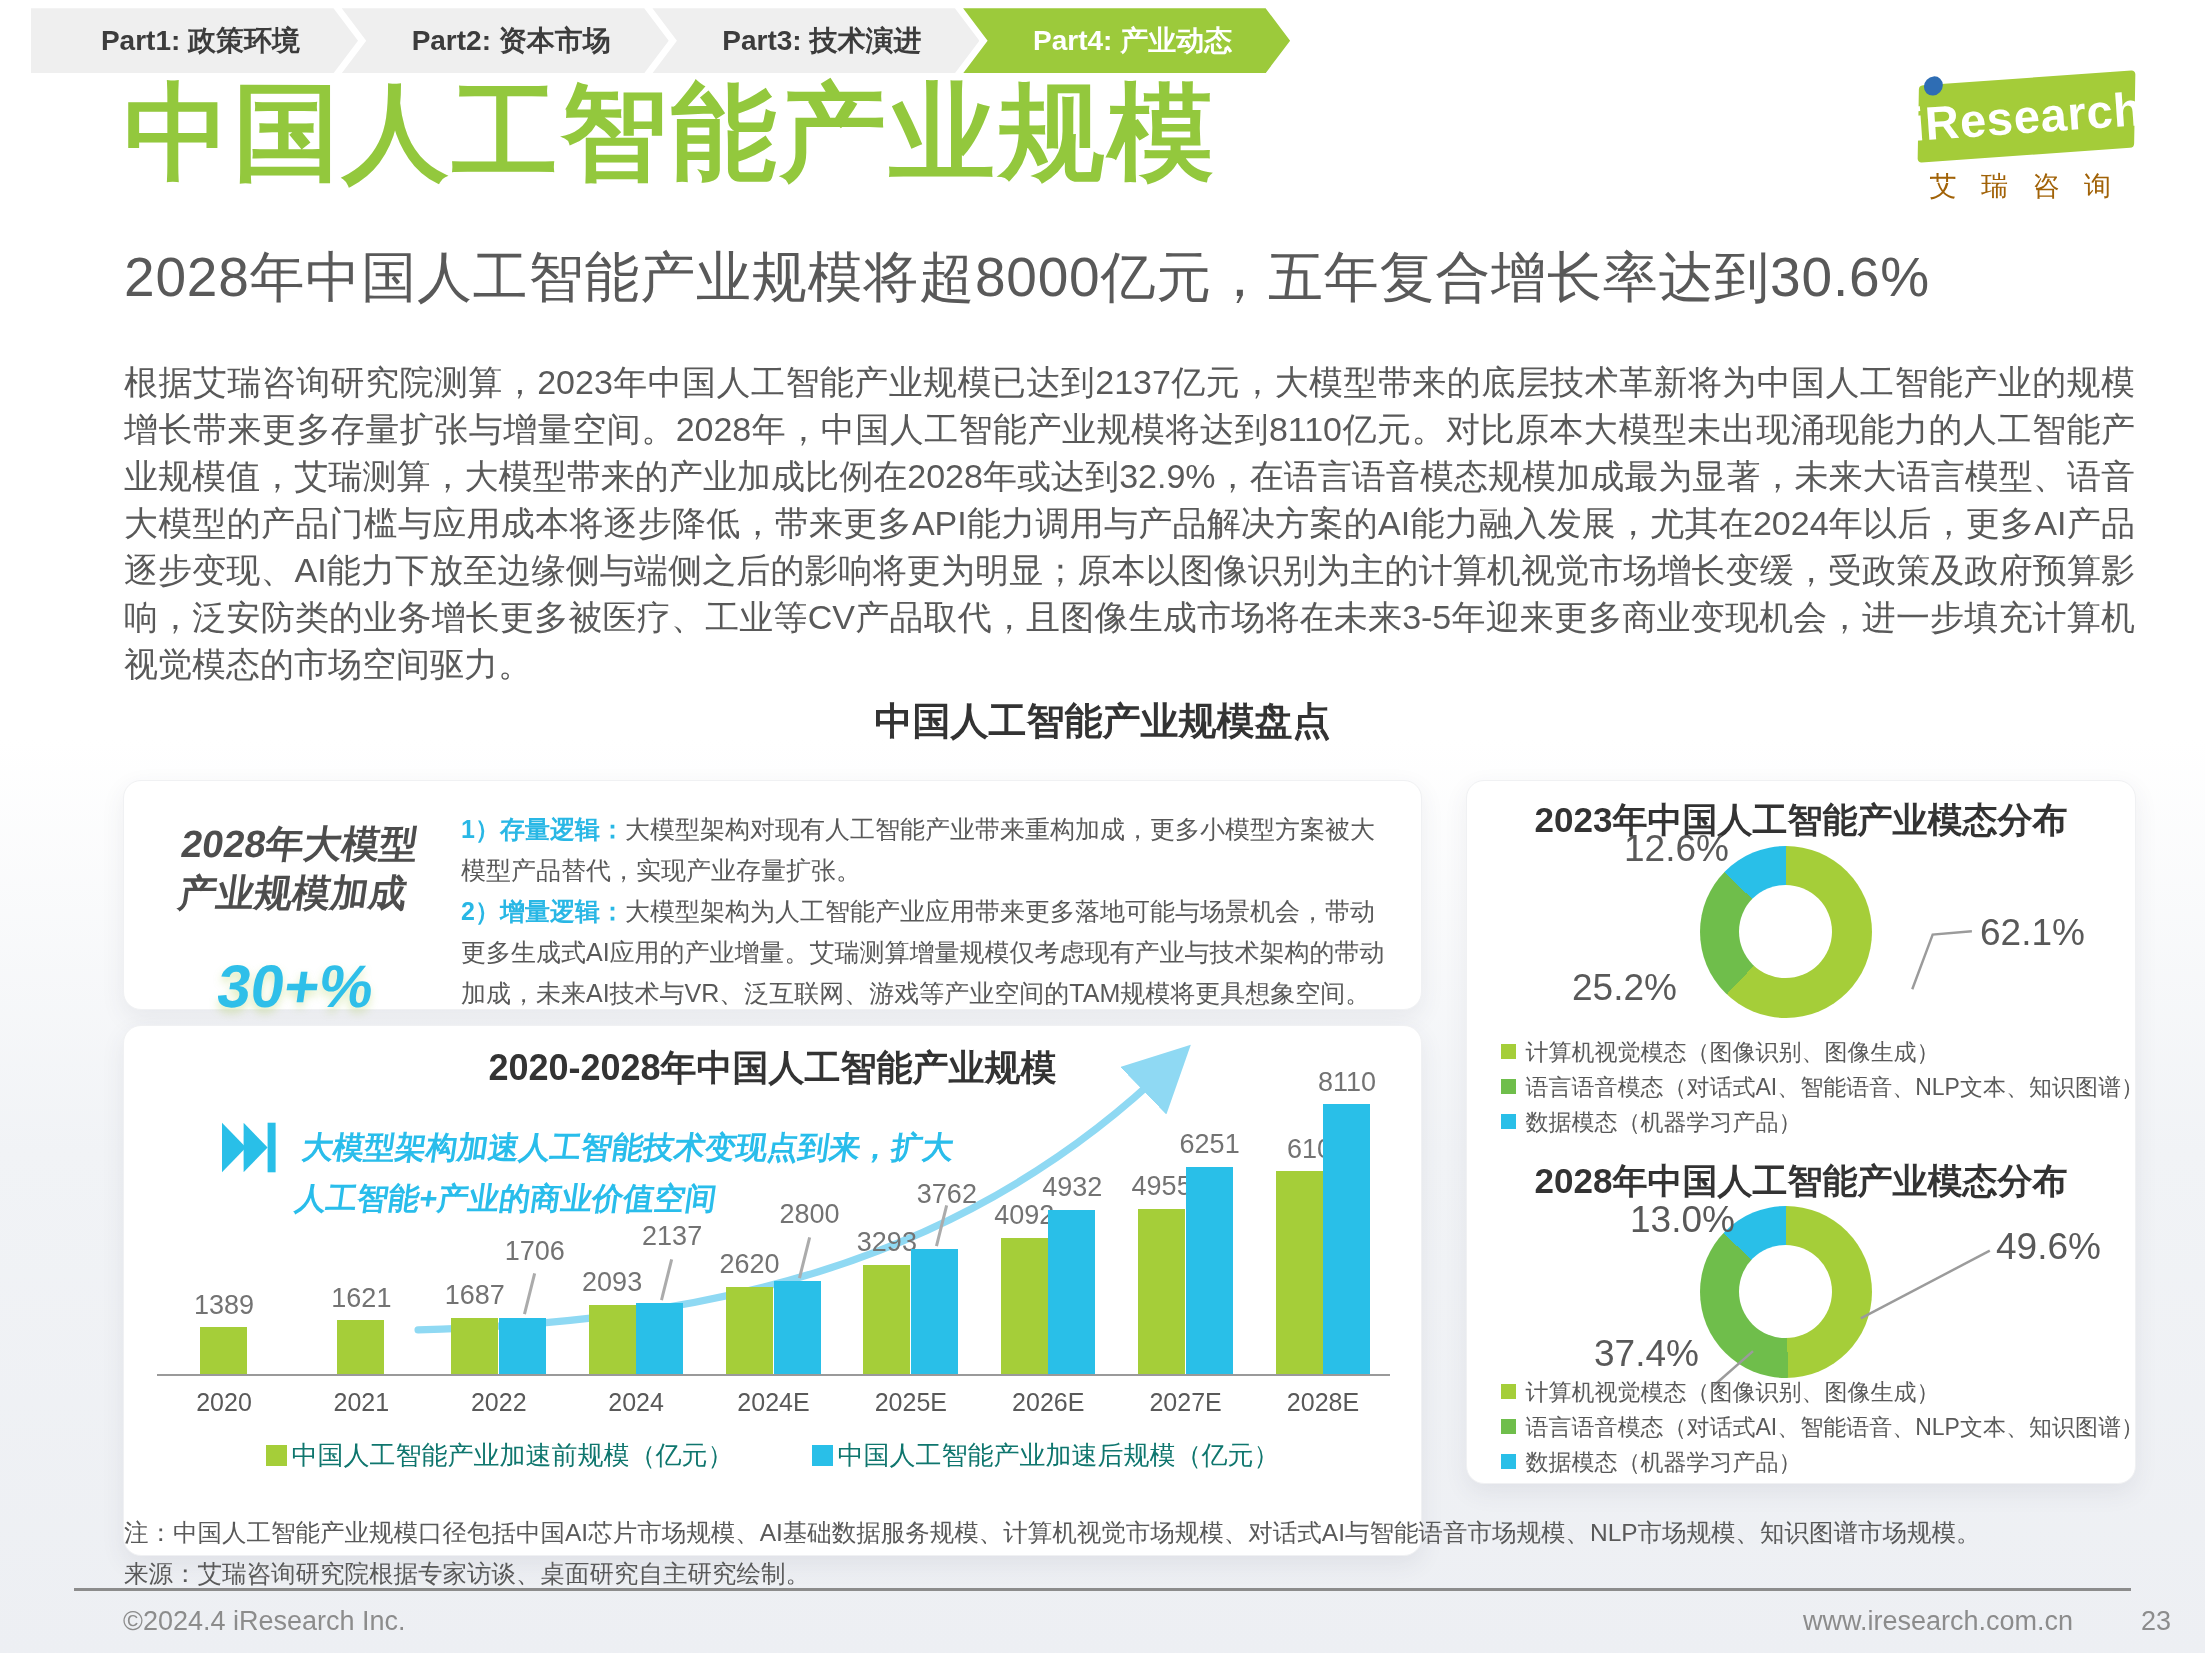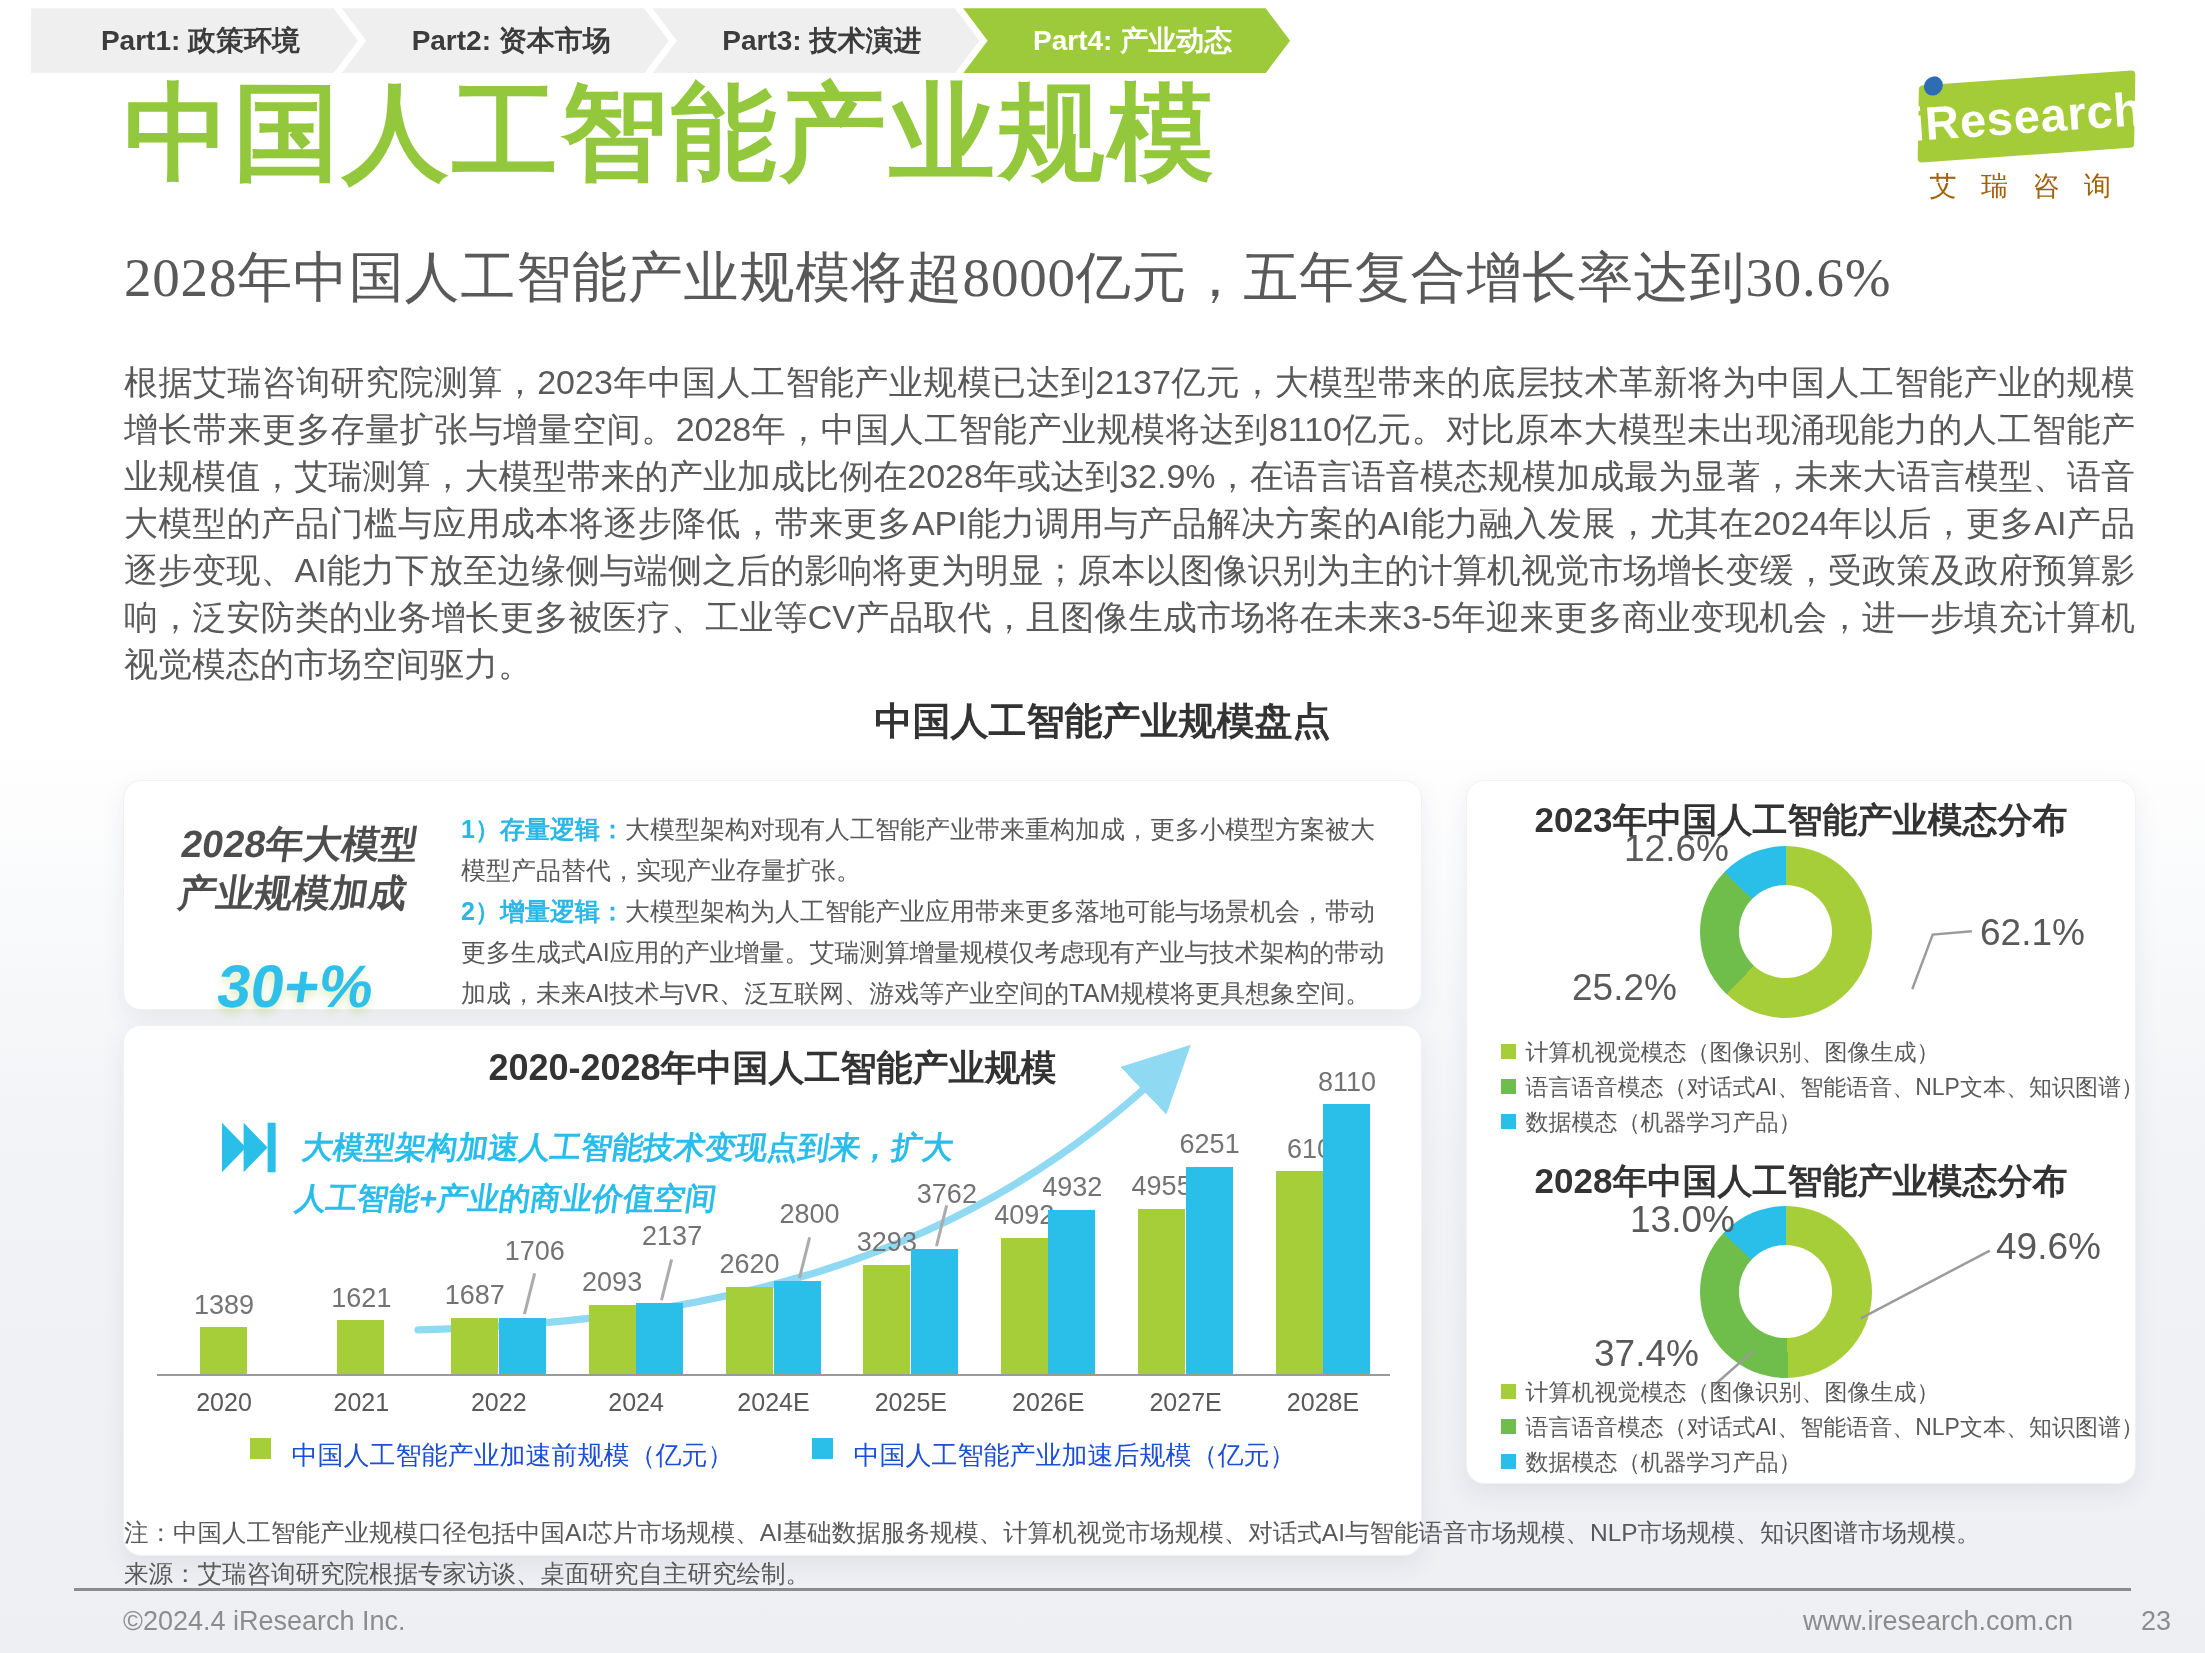--- a/index.html
+++ b/index.html
@@ -36,21 +36,21 @@
   .logo-dot { position:absolute; left:4.9px; top:-8.2px; width:19.6px; height:19.6px; border-radius:50%; background:#2e6db4; }
   .logo-cn { margin-top:13px; font-size:27px; color:#a16207; letter-spacing:24.5px; white-space:nowrap; margin-left:11.4px; }
 
   
   .page-title {
     position:absolute; left:124px; top:72px; font-size:106px; font-weight:700;
     color:#93c83d; letter-spacing:3.3px; line-height:1.15; z-index:2;
   }
   .page-subtitle {
     position:absolute; left:124px; top:241px; width:2017px;
-    font-size:55px; font-weight:400; color:#595959; letter-spacing:0.8px;font-family:Liberation Serif, serif;
+    font-size:55px; font-weight:400; color:#595959; letter-spacing:0.8px;
   }
   .body-paragraph {
     position:absolute; left:124px; top:359px; width:2011px;
     font-size:34px; line-height:47px; color:#595959; text-align:justify;
   }
   .section-title {
     position:absolute; left:0; right:0; top:696px; text-align:center;
     font-size:38px; font-weight:700; color:#333333; z-index:2;
   }
 
@@ -75,21 +75,21 @@
   .axis-line { position:absolute; left:0; right:0; top:270px; height:1.6px; background:#9a9a9a; }
   .bar-groups { position:absolute; inset:0; display:flex; justify-content:space-between; }
   .bar-group { position:relative; width:134px; height:270px; }
   .bar { position:absolute; bottom:0; width:47px; }
   .bar.g { background:#a5ce39; }
   .bar.b { background:#29bfe8; }
   .bar-label { position:absolute; font-size:27px; color:#737373; white-space:nowrap; transform:translateX(-50%); }
   .leader { position:absolute; width:2.5px; background:#ababab; transform:rotate(14deg); transform-origin:bottom center; }
   .year-label { position:absolute; top:284px; left:0; right:0; text-align:center; font-size:25px; color:#595959; }
   .bar-legend { position:absolute; left:0; right:0; top:412px; display:flex; justify-content:center; gap:78px; z-index:3; }
-  .legend-item { display:flex; align-items:flex-start; gap:21px; font-size:26px; color:#1d4ed8; }
+  .legend-item { display:flex; align-items:center; gap:5px; font-size:26px; color:#0f766e; }
   .sq { width:21px; height:21px; flex:none; }
   .sq-g { background:#a5ce39; } .sq-m { background:#6fbe4b; } .sq-b { background:#29bfe8; }
 
   .right-card { left:1466px; top:780px; width:670px; height:704px; }
   .donut-title { position:absolute; left:0; right:0; text-align:center; font-size:35px; font-weight:700; color:#333333; }
   .donut { position:absolute; width:172px; height:172px; border-radius:50%; }
   .donut-hole { position:absolute; left:39px; top:39px; width:93px; height:93px; border-radius:50%; background:#ffffff; }
   .pct { position:absolute; font-size:37px; color:#595959; white-space:nowrap; }
   .donut-leaders { position:absolute; inset:0; pointer-events:none; }
   .d-legend { position:absolute; left:34px; right:16.3px; }

